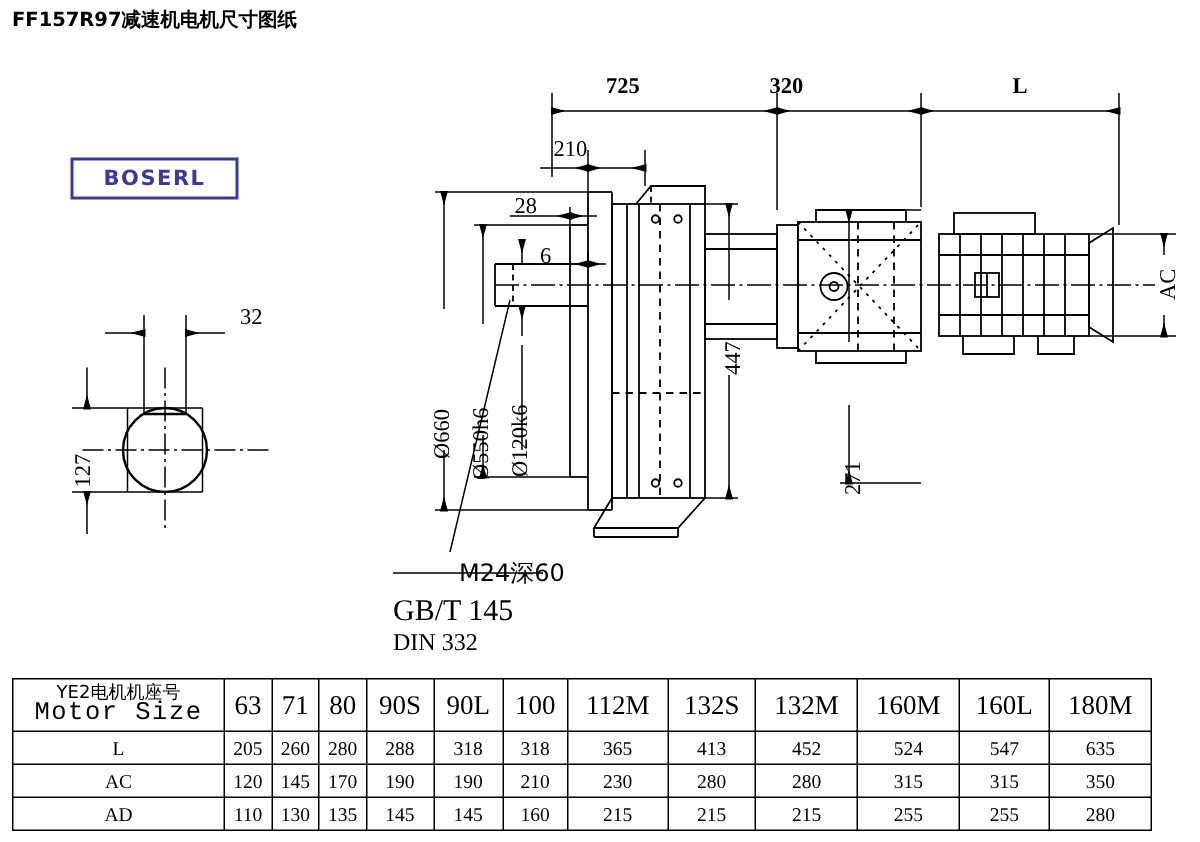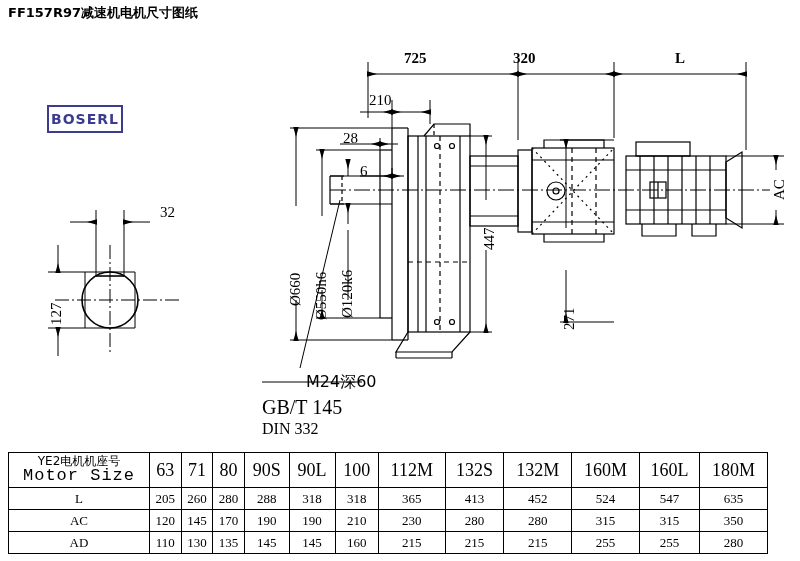--- a/index.html
+++ b/index.html
@@ -22,21 +22,21 @@
     font-family: "DejaVu Sans", sans-serif;
     font-weight: bold;
     font-size: 13px;
     letter-spacing: 0px;
     white-space: nowrap;
   }
   #logo-box {
     position: absolute;
     left: 47px;
     top: 105px;
-    width: 76px;
+    width: 112px;
     height: 28px;
     border: 2px solid #3b3b8f;
     box-sizing: border-box;
   }
   #logo-text {
     position: absolute;
     left: 0;
     top: 0;
     width: 100%;
     height: 100%;

